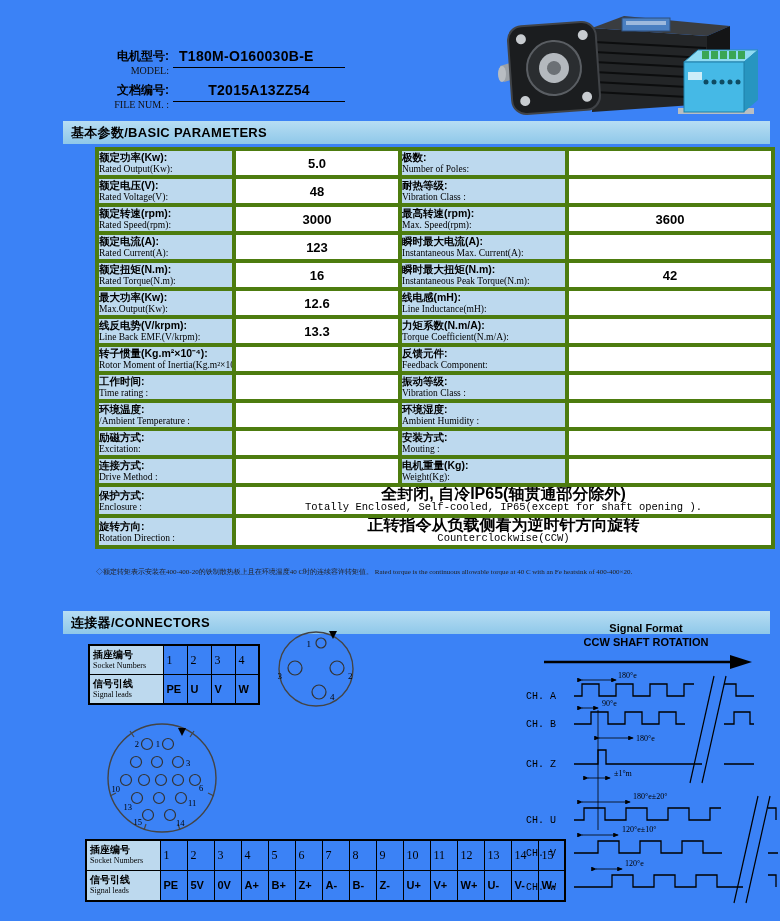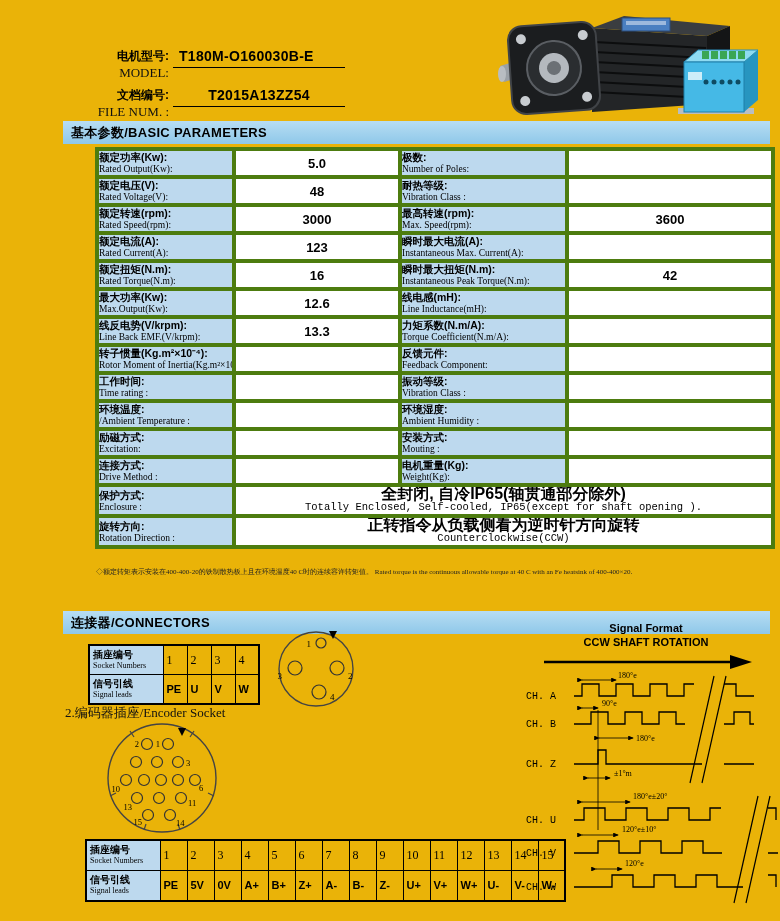--- a/index.html
+++ b/index.html
@@ -1,24 +1,24 @@
 <!DOCTYPE html>
 <html><head>
 <meta charset="utf-8">
 <style>
   html,body{margin:0;padding:0;background:#e8e8e8;}
-  #page{position:relative;width:780px;height:921px;background:#eab308;
+  #page{position:relative;width:780px;height:921px;background:#3b82f6;
         font-family:"Liberation Sans",sans-serif;color:#000;overflow:hidden;}
   .abs{position:absolute;}
 
   
   .hdr-row{display:flex;align-items:flex-start;margin-bottom:6px;}
   .hdr-lbl{width:72px;text-align:right;}
   .hdr-lbl .zh{font-size:12px;font-weight:700;}
-  .hdr-lbl .en{font-size:13px;font-family:"Liberation Serif",serif;color:#111;}
+  .hdr-lbl .en{font-size:10px;font-family:"Liberation Serif",serif;color:#111;}
   .hdr-val{margin-left:4px;min-width:160px;border-bottom:1.5px solid #000;
            font-size:14px;font-weight:700;padding:0 6px 3px 6px;letter-spacing:.3px;}
 
   
   .secbar{background:linear-gradient(180deg,#b7ddf3 0%,#8fc8e9 100%);
           font-size:13px;font-weight:700;line-height:23px;padding-left:8px;
           letter-spacing:.3px;}
 
   
   table{border-collapse:collapse;table-layout:fixed;}
@@ -348,21 +348,20 @@
     <circle cx="27" cy="42" r="7" fill="none" stroke="#333" stroke-width="1.2"></circle>
     <circle cx="69" cy="42" r="7" fill="none" stroke="#333" stroke-width="1.2"></circle>
     <circle cx="51" cy="66" r="7" fill="none" stroke="#333" stroke-width="1.2"></circle>
     <polygon points="61,5 69,5 65,13" fill="#000"></polygon>
     <text x="43" y="21" font-size="9" class="svg-serif" text-anchor="end">1</text>
     <text x="80" y="53" font-size="9" class="svg-serif">2</text>
     <text x="14" y="53" font-size="9" class="svg-serif" text-anchor="end">3</text>
     <text x="62" y="74" font-size="9" class="svg-serif">4</text>
   </svg>
 
-  <div class="abs subtitle" style="left:65px;top:704px;">2.编码器插座/Encoder Socket</div>
 
   <svg class="abs" style="left:100px;top:716px;" width="126" height="122" viewBox="0 0 126 122">
     <circle cx="62" cy="62" r="54" fill="none" stroke="#444" stroke-width="1.4"></circle>
     <g stroke="#444" stroke-width="1.2">
       <line x1="30" y1="15" x2="34" y2="21"></line>
         <line x1="94" y1="15" x2="90" y2="21"></line>
       <line x1="10" y1="80" x2="16" y2="77"></line>
         <line x1="114" y1="80" x2="108" y2="77"></line>
       <line x1="44" y1="114" x2="46" y2="108"></line>
         <line x1="80" y1="114" x2="78" y2="108"></line>

